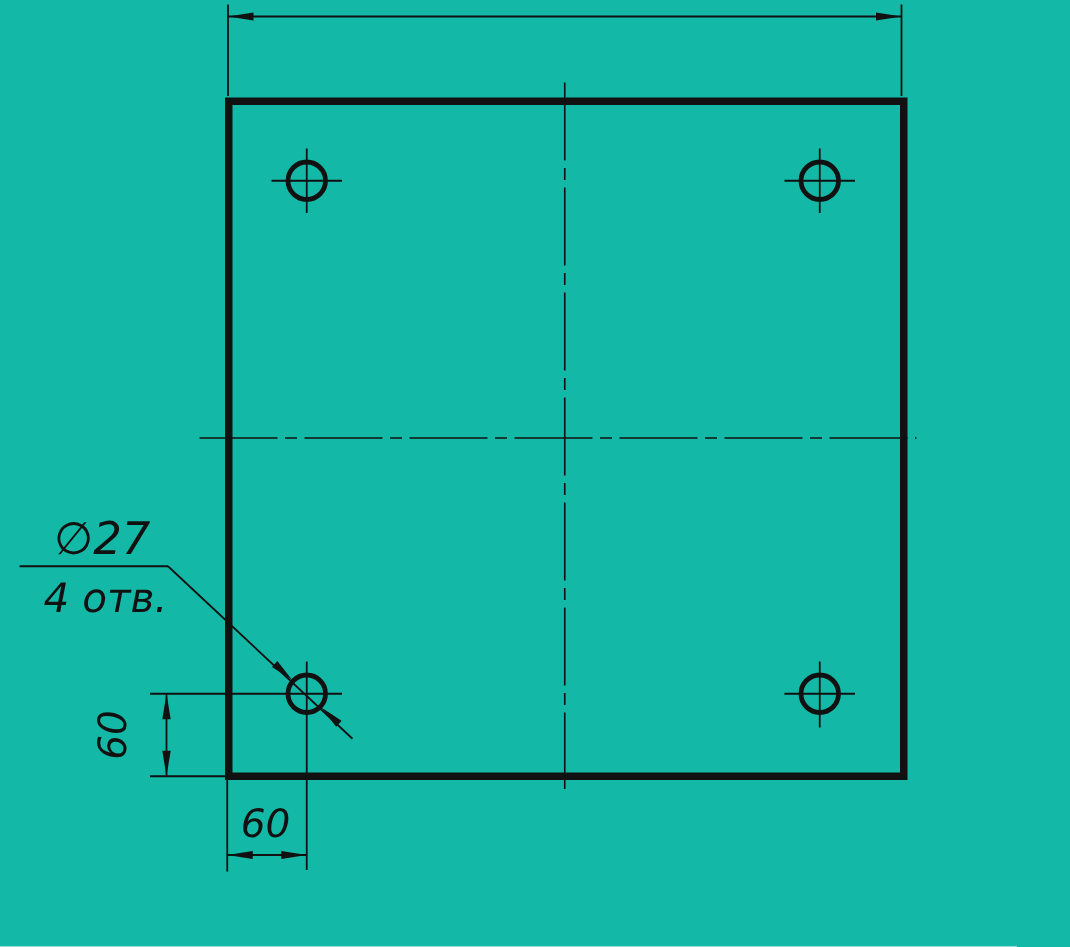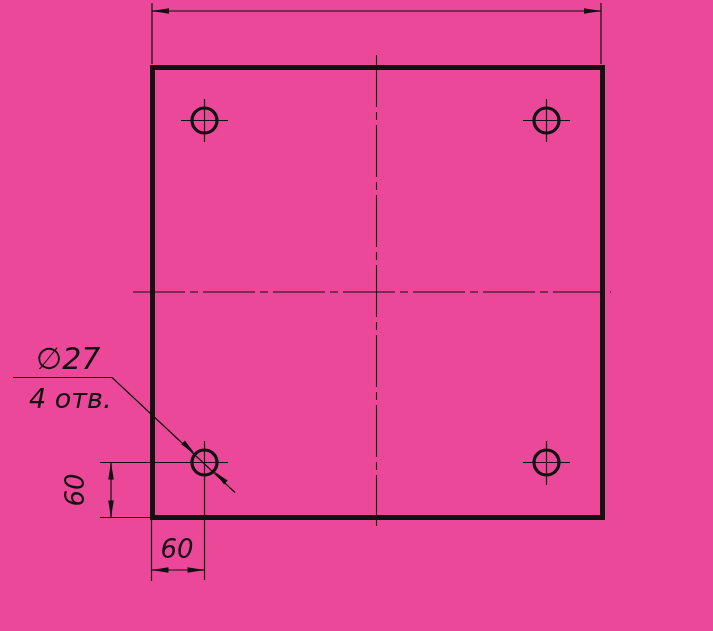--- a/index.html
+++ b/index.html
@@ -4,21 +4,21 @@
 <style>
   html, body {
     margin: 0;
     padding: 0;
     background: #ffffff;
   }
   .stage {
     position: relative;
     width: 713px;
     height: 631px;
-    background: #ec4899;
+    background: #14b8a6;
     overflow: hidden;
   }
   svg text {
     font-family: "DejaVu Sans", sans-serif;
     font-style: italic;
     fill: #111111;
   }
   .thick { stroke: #111111; stroke-width: 5;   fill: none; }
   .thin  { stroke: #111111; stroke-width: 1.2; fill: none; }
   .hole  { stroke: #111111; stroke-width: 3.2; fill: none; }

